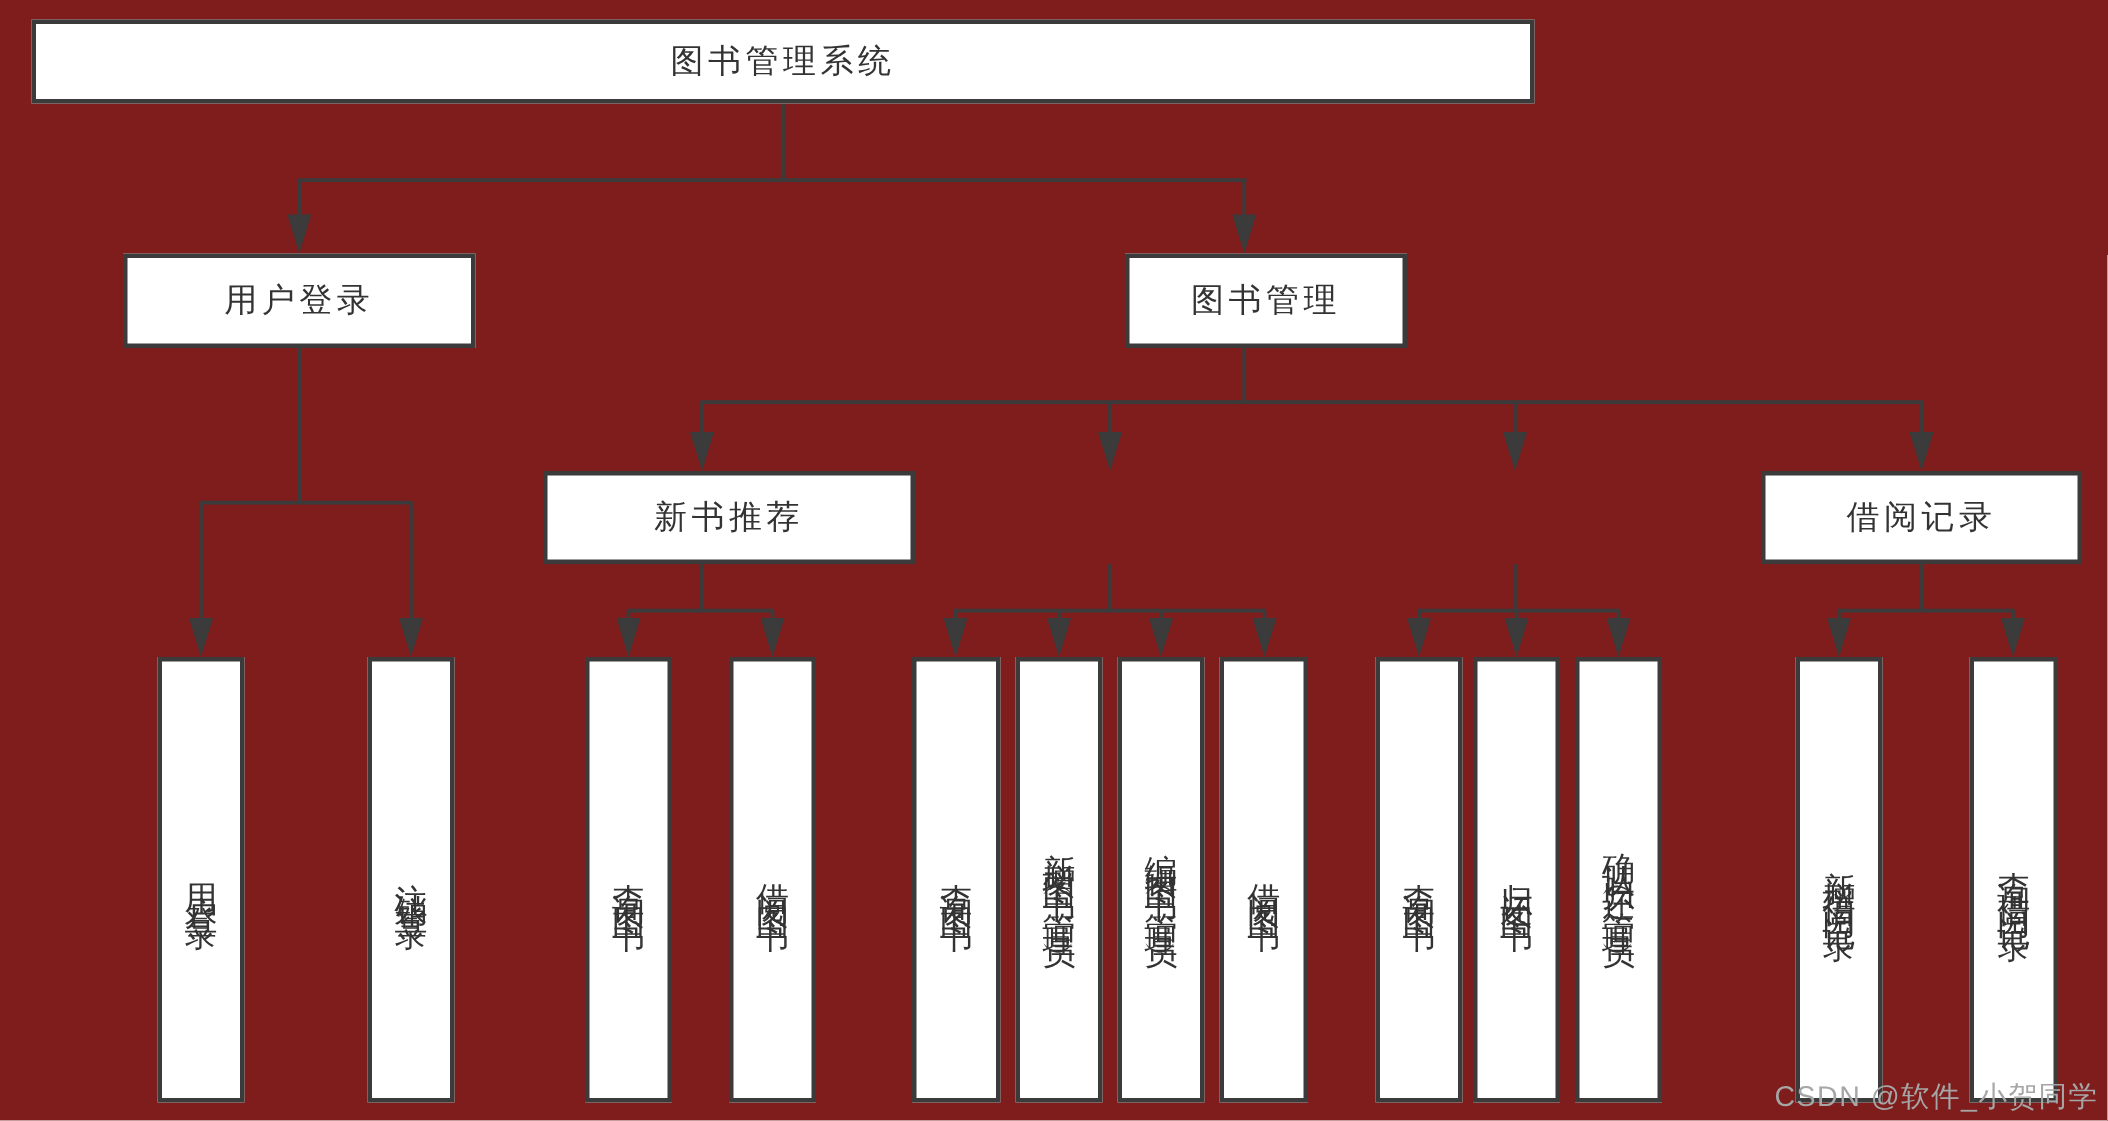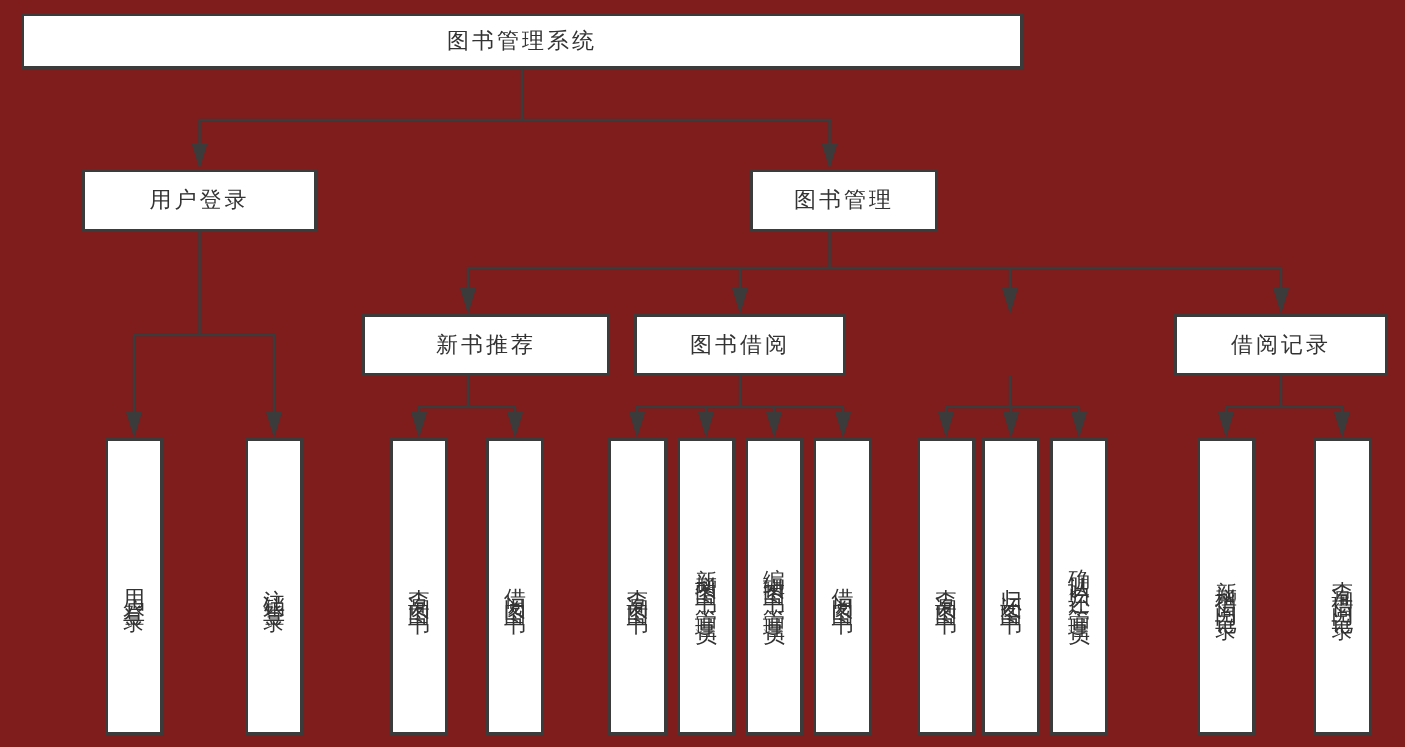--- a/index.html
+++ b/index.html
@@ -122,23 +122,20 @@
   <div class="node" style="left:82px;top:169px;width:235px;height:63px">
     <span class="lbl">用户登录</span>
   </div>
   <div class="node" style="left:750px;top:169px;width:188px;height:63px">
     <span class="lbl">图书管理</span>
   </div>
 
   <div class="node" style="left:362px;top:314px;width:248px;height:62px">
     <span class="lbl">新书推荐</span>
   </div>
-  <div class="node" style="left:634px;top:314px;width:212px;height:62px">
-    <span class="lbl">图书借阅</span>
-  </div>
   <div class="node" style="left:1174px;top:314px;width:214px;height:62px">
     <span class="lbl">借阅记录</span>
   </div>
 
   <div class="node leaf" style="left:105px;top:438px;width:58px;height:297px">
     <span class="lbl">用户登录</span>
   </div>
   <div class="node leaf" style="left:245px;top:438px;width:58px;height:297px">
     <span class="lbl">注销登录</span>
   </div>
@@ -173,14 +170,15 @@
     <span class="lbl">确认归还（管理员）</span>
   </div>
 
   <div class="node leaf" style="left:1197px;top:438px;width:58px;height:297px">
     <span class="lbl">新增借阅记录</span>
   </div>
   <div class="node leaf" style="left:1313px;top:438px;width:59px;height:297px">
     <span class="lbl">查询借阅记录</span>
   </div>
 
+  <div class="watermark">CSDN @软件_小贺同学</div>
 
 </div>
 
 </body></html>

